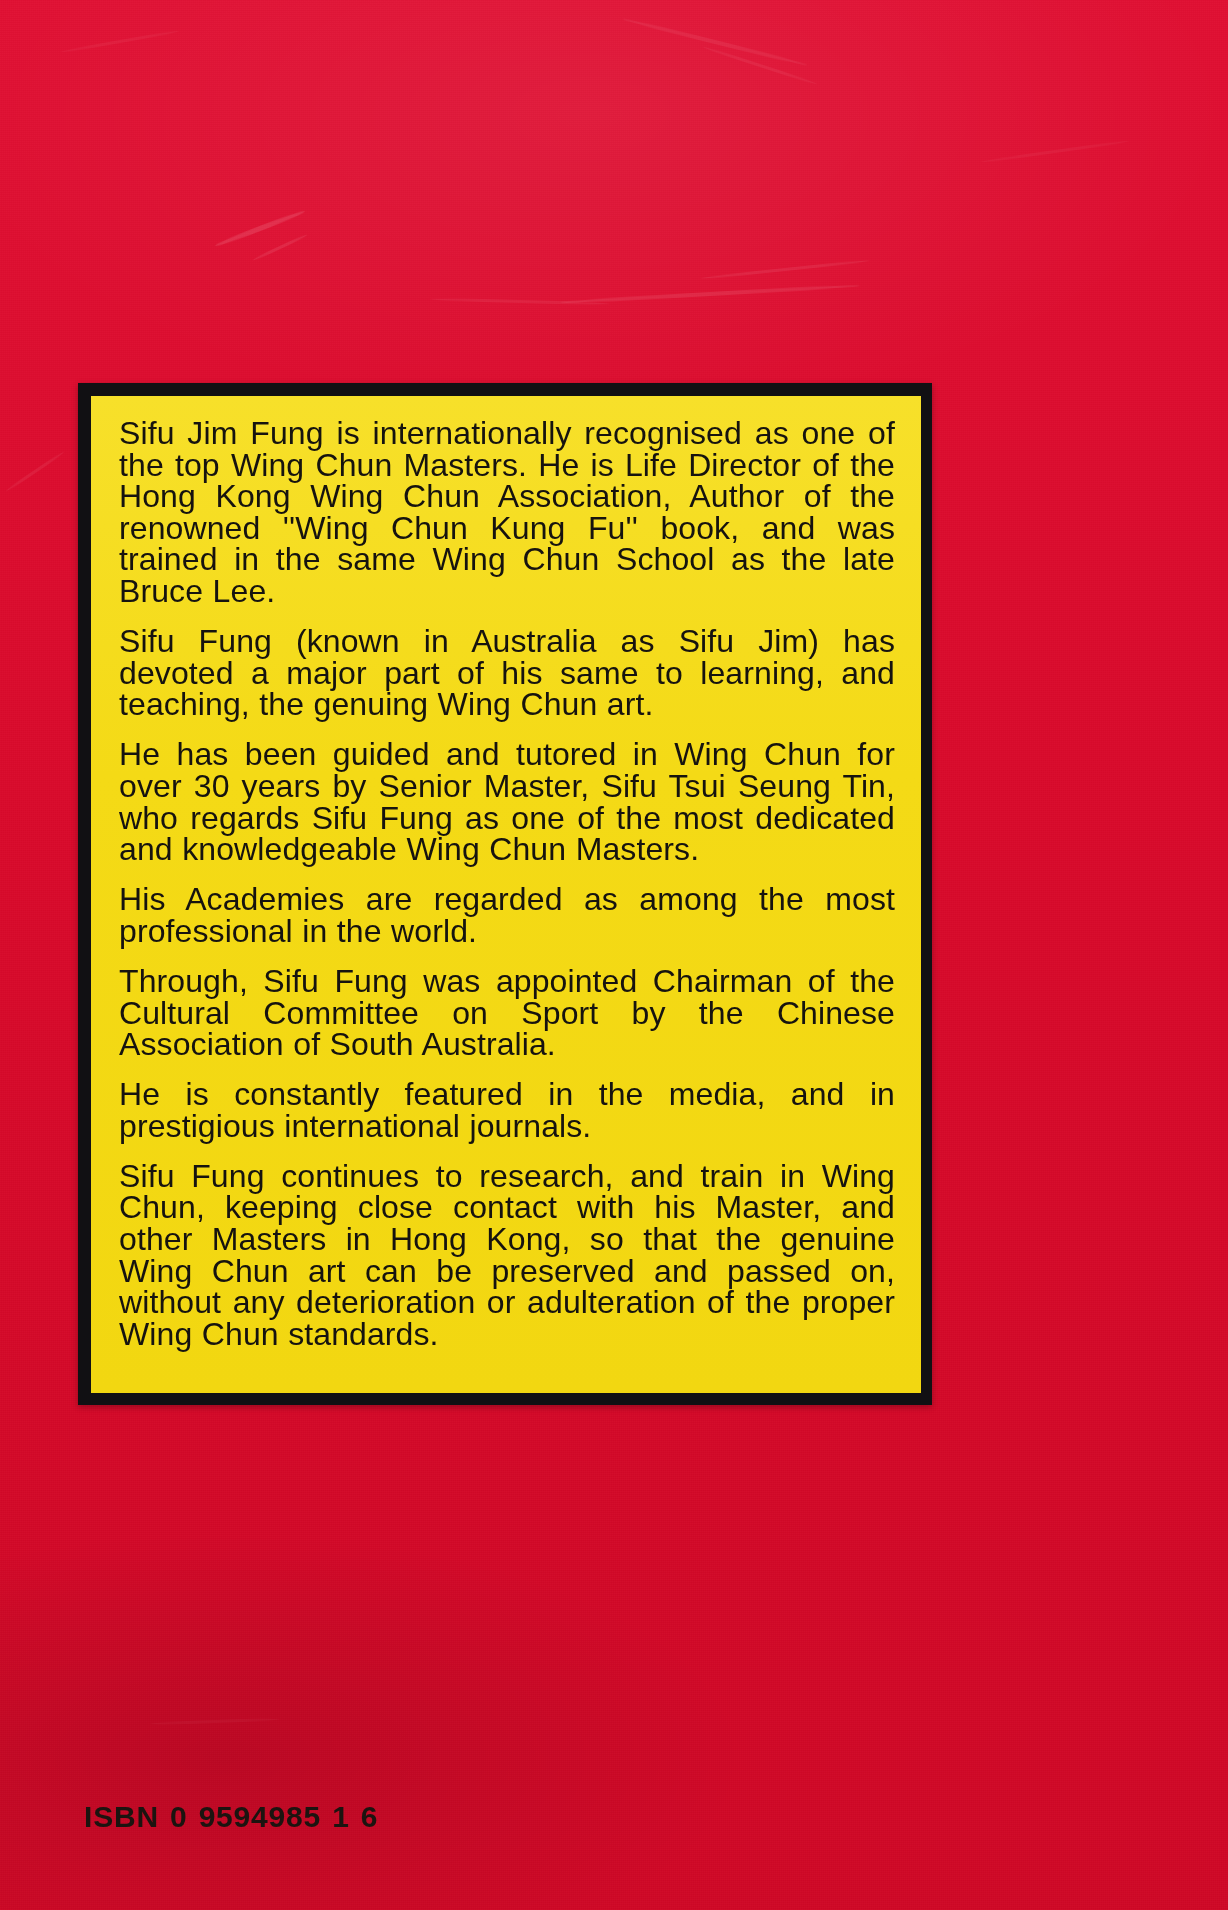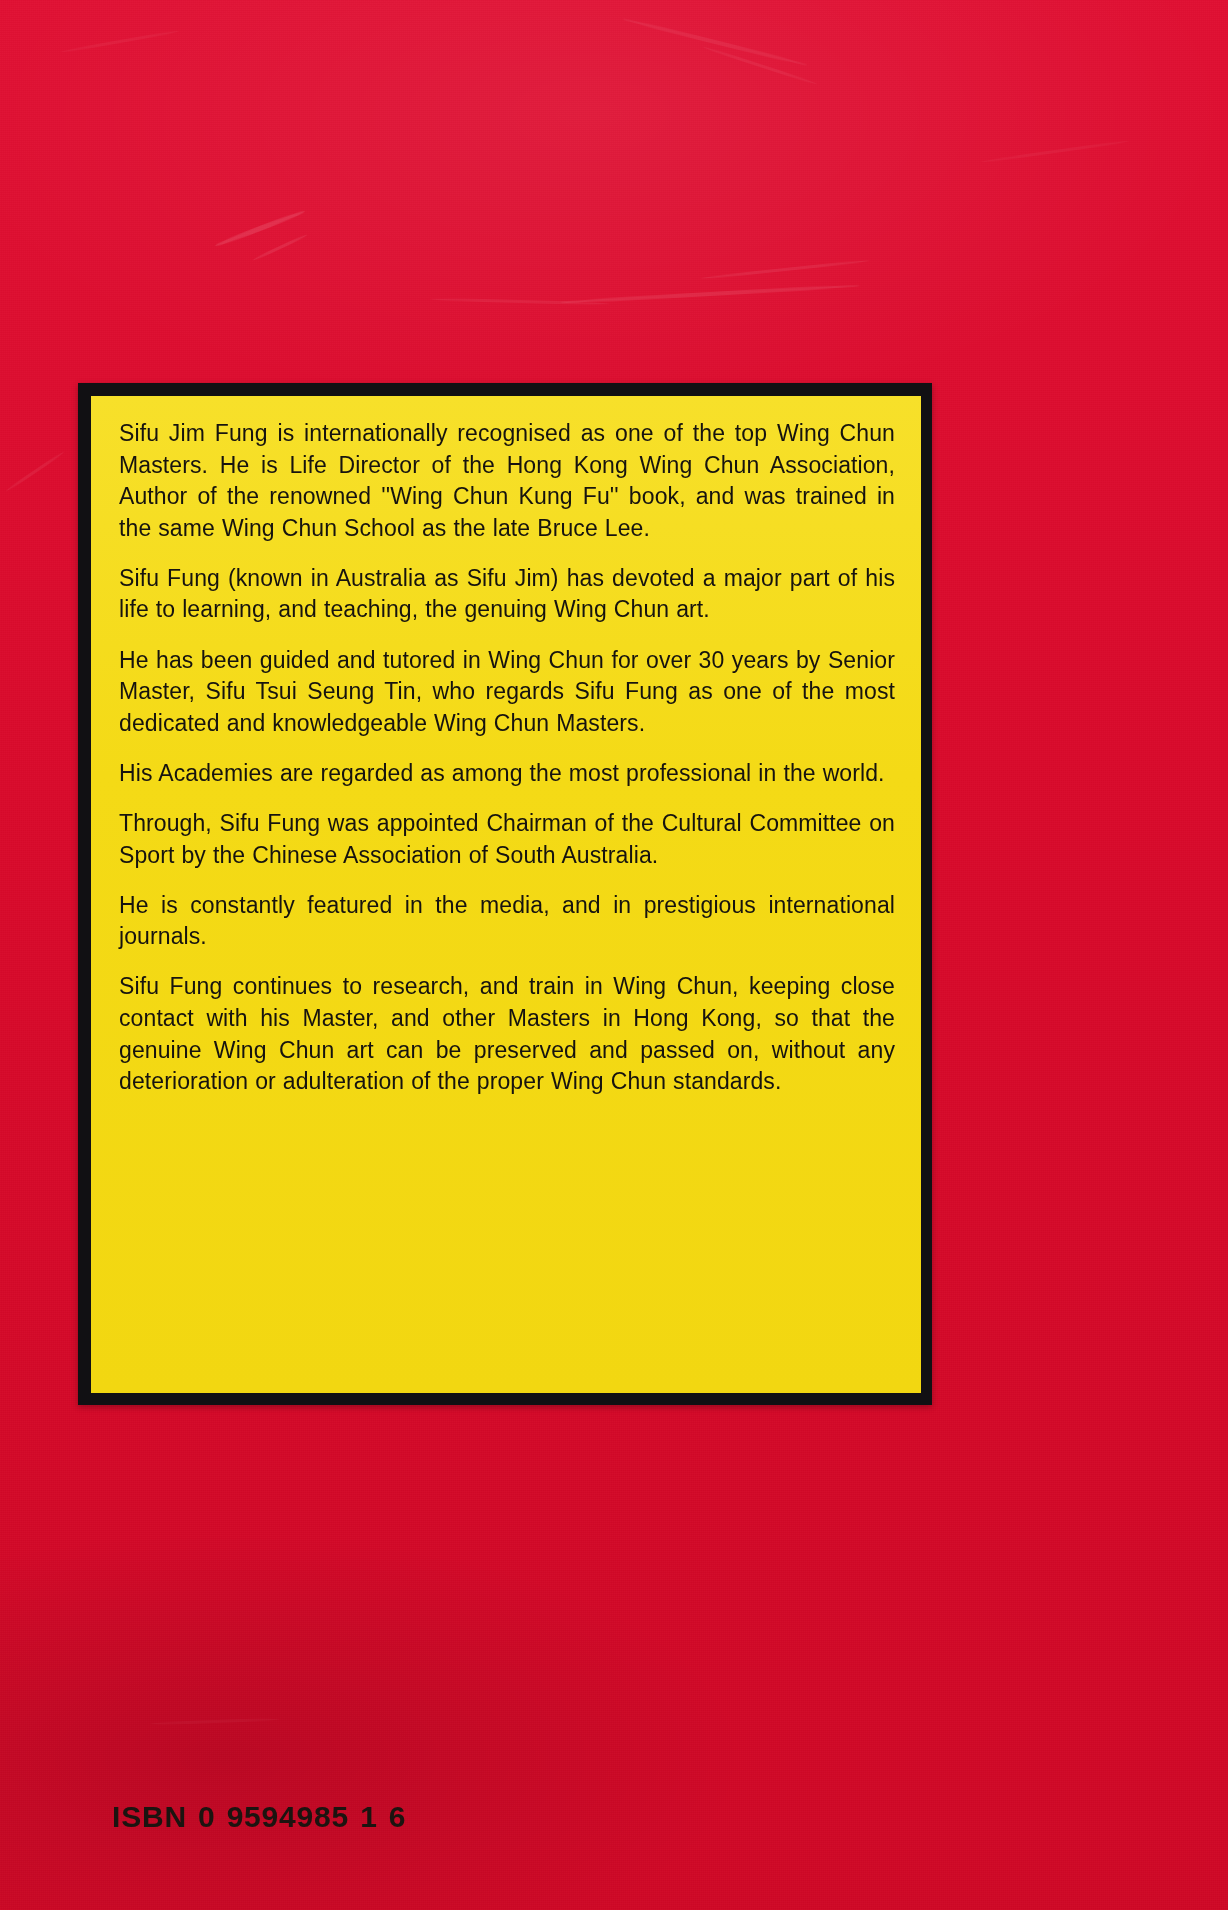--- a/index.html
+++ b/index.html
@@ -71,35 +71,35 @@
     width: 100%;
     height: 100%;
     box-sizing: border-box;
     background: #f5dc1b;
     background-image: linear-gradient(180deg, #f7e02a 0%, #f4da16 38%, #f2d711 100%);
     padding: 22px 26px 18px 28px;
   }
 
   .para {
     color: #16130f;
-    font-size: 23px;
+    font-size: 32px;
     line-height: 31.6px;
     margin: 0 0 18.5px 0;
     text-align: justify;
     text-justify: inter-word;
     letter-spacing: .1px;
     word-spacing: .5px;
     font-stretch: condensed;
   }
   .para:last-child { margin-bottom: 8px; }
 
   
   #isbn {
     position: absolute;
-    left: 112px;
+    left: 84px;
     top: 1800px;
     color: #1c1410;
     font-size: 30px;
     font-weight: 700;
     letter-spacing: .8px;
     word-spacing: 2px;
     white-space: nowrap;
   }
 </style>
 </head>
@@ -117,21 +117,21 @@
   <div class="scuff s6"></div>
   <div class="scuff s7"></div>
   <div class="scuff s8"></div>
   <div class="scuff s9"></div>
   <div class="scuff s10"></div>
   <div class="scuff s11"></div>
 
   <div id="blurb-panel">
     <div id="blurb-inner">
       <p class="para">Sifu Jim Fung is internationally recognised as one of the top Wing Chun Masters. He is Life Director of the Hong Kong Wing Chun Association, Author of the renowned ''Wing Chun Kung Fu'' book, and was trained in the same Wing Chun School as the late Bruce Lee.</p>
-      <p class="para">Sifu Fung (known in Australia as  Sifu Jim) has devoted a major part of his life to learning, and teaching, the genuing Wing Chun art.</p>
+      <p class="para">Sifu Fung (known in Australia as  Sifu Jim) has devoted a major part of his same to learning, and teaching, the genuing Wing Chun art.</p>
       <p class="para">He has been guided and tutored in Wing Chun for over 30 years by Senior Master, Sifu Tsui Seung Tin, who regards Sifu Fung as one of the most dedicated and knowledgeable Wing Chun Masters.</p>
       <p class="para">His Academies are regarded as among the most professional in the world.</p>
       <p class="para">Through, Sifu Fung was appointed Chairman of the Cultural Committee on Sport by the Chinese Association of South Australia.</p>
       <p class="para">He is constantly featured in the media, and in prestigious international journals.</p>
       <p class="para">Sifu Fung continues to research, and train in Wing Chun, keeping close contact with his Master, and other Masters in Hong Kong, so that the genuine Wing Chun art can be preserved and passed on, without any deterioration or adulteration of the proper Wing Chun standards.</p>
     </div>
   </div>
 
   <div id="isbn">ISBN 0 9594985 1 6</div>
 

